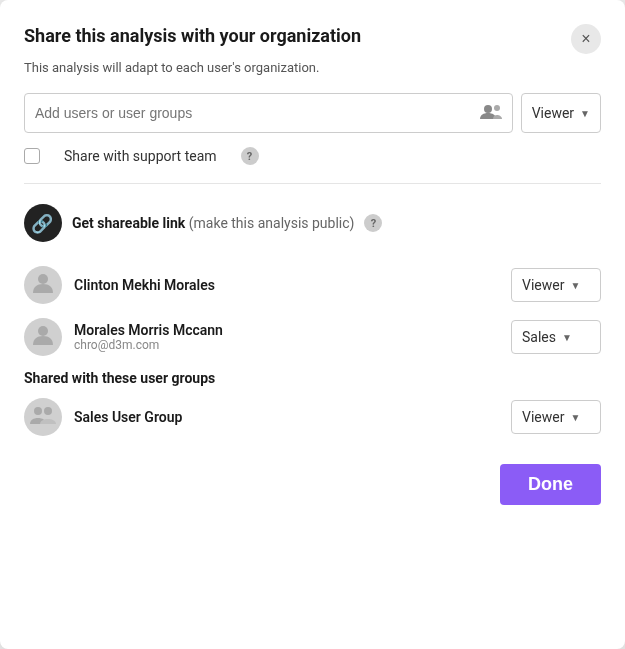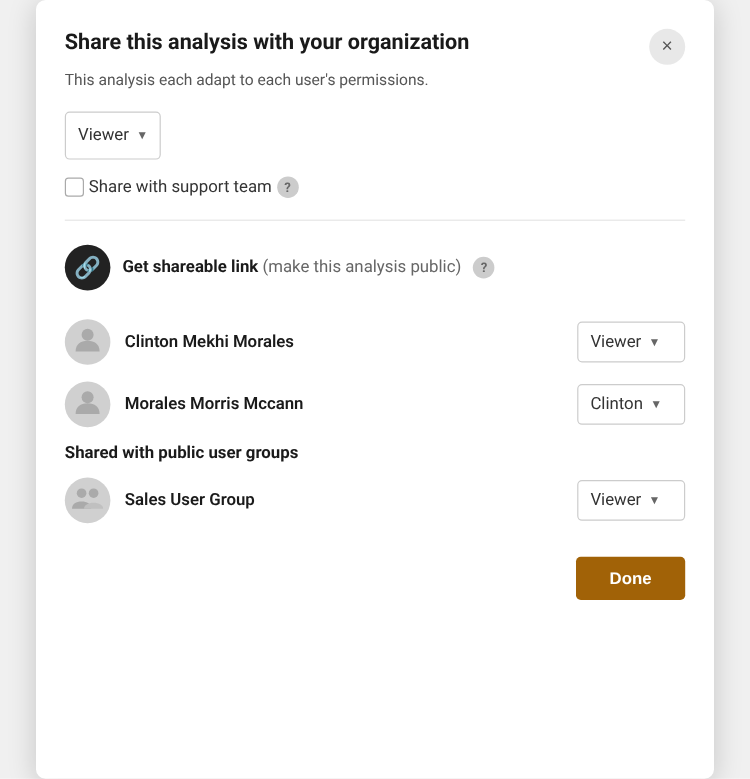--- a/index.html
+++ b/index.html
@@ -8,21 +8,21 @@
       background: #f0f0f0;
       display: flex;
       justify-content: center;
       align-items: center;
       min-height: 100vh;
     }
     .modal {
       background: #ffffff;
       border-radius: 8px;
       box-shadow: 0 4px 24px rgba(0,0,0,0.18);
-      width: 565px;
+      width: 625px;
       min-height: 649px;
       position: relative;
       padding: 24px 24px 41px 24px;
     }
     .modal-header {
       display: flex;
       justify-content: space-between;
       align-items: flex-start;
       margin-bottom: 6px;
     }
@@ -91,21 +91,21 @@
       background: #fff;
       font-size: 14px;
       color: #333;
       cursor: pointer;
       gap: 6px;
       white-space: nowrap;
     }
     .share-support-row {
       display: flex;
       align-items: center;
-      gap: 4px;
+      gap: 24px;
       margin-bottom: 18px;
     }
     .checkbox {
       width: 16px;
       height: 16px;
       border: 1px solid #aaa;
       border-radius: 3px;
       background: #fff;
       cursor: pointer;
     }
@@ -222,43 +222,54 @@
     .chevron {
       font-size: 10px;
       color: #666;
     }
     .done-row {
       display: flex;
       justify-content: flex-end;
       margin-top: 28px;
     }
     .done-btn {
-      background: #a16207;
+      background: #8b5cf6;
       color: #fff;
       border: none;
       border-radius: 4px;
       padding: 10px 28px;
-      font-size: 14px;
+      font-size: 18px;
       font-weight: 600;
       cursor: pointer;
     }
   </style>
 </head>
 <body>
 
 <div class="modal">
 
   <div class="modal-header">
     <span class="modal-title">Share this analysis with your organization</span>
     <button class="close-btn">×</button>
   </div>
 
-  <p class="subtitle">This analysis each adapt to each user's permissions.</p>
+  <p class="subtitle">This analysis will adapt to each user's organization.</p>
 
   <div class="add-users-row">
+    <div class="add-users-input-wrap">
+      <input class="add-users-input" type="text" placeholder="Add users or user groups" style="">
+      <span class="users-icon">
+        <svg width="22" height="16" viewBox="0 0 22 16" fill="none" xmlns="http://www.w3.org/2000/svg">
+          <circle cx="8" cy="5" r="4" fill="#888"></circle>
+          <path d="M0 15c0-4 3.6-6 8-6s8 2 8 6" fill="#888"></path>
+          <circle cx="17" cy="4" r="3" fill="#aaa"></circle>
+          <path d="M13 15c0-2.5 1.8-4 4-4s5 1.5 5 4" fill="#aaa"></path>
+        </svg>
+      </span>
+    </div>
     <div class="viewer-dropdown">
       <span>Viewer</span>
       <span class="chevron">▼</span>
     </div>
   </div>
 
   <div class="share-support-row">
     <div class="checkbox"></div>
     <span class="share-support-label">Share with support team</span>
     <span class="help-icon">?</span>
@@ -301,28 +312,29 @@
     <div class="avatar">
       <span class="avatar-person">
         <svg width="24" height="24" viewBox="0 0 24 24" fill="none">
           <circle cx="12" cy="8" r="5" fill="#aaa"></circle>
           <path d="M2 22c0-6 4-9 10-9s10 3 10 9" fill="#aaa"></path>
         </svg>
       </span>
     </div>
     <div class="user-info">
       <div class="user-name">Morales Morris Mccann</div>
+      <div class="user-email">chro@d3m.com</div>
     </div>
     <div class="role-dropdown">
-      <span>Clinton</span>
+      <span>Sales</span>
       <span class="chevron">▼</span>
     </div>
   </div>
 
-  <div class="section-title">Shared with public user groups</div>
+  <div class="section-title">Shared with these user groups</div>
 
   <div class="user-row">
     <div class="avatar">
       <span class="avatar-group">
         <svg width="26" height="22" viewBox="0 0 26 22" fill="none">
           <circle cx="8" cy="7" r="4" fill="#aaa"></circle>
           <circle cx="18" cy="7" r="4" fill="#aaa"></circle>
           <path d="M0 20c0-4 3.5-6 8-6s8 2 8 6" fill="#aaa"></path>
           <path d="M10 20c0-3 3.5-5 8-5s8 2 8 5" fill="#c0c0c0"></path>
         </svg>

